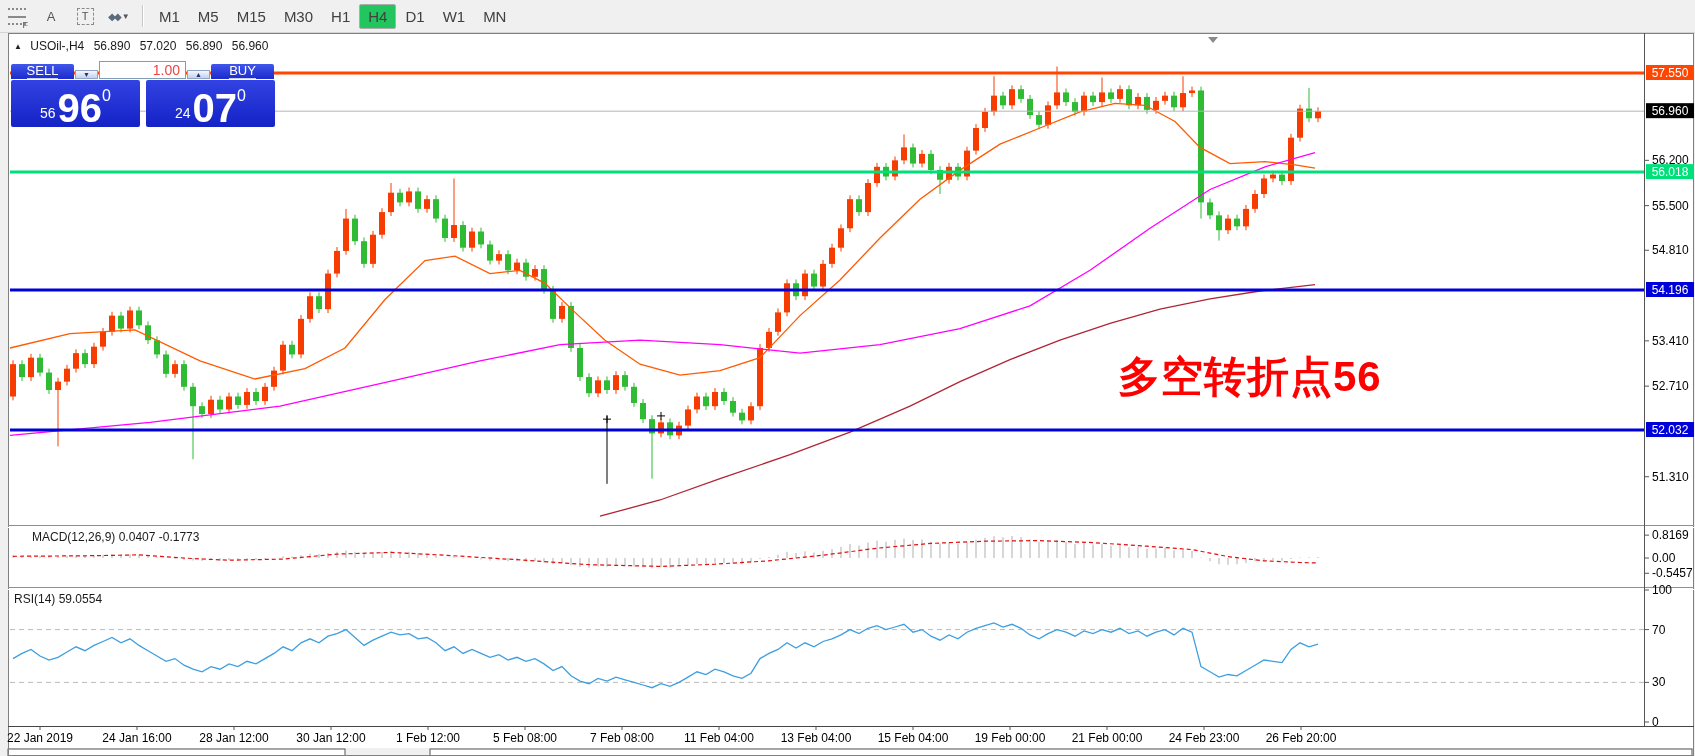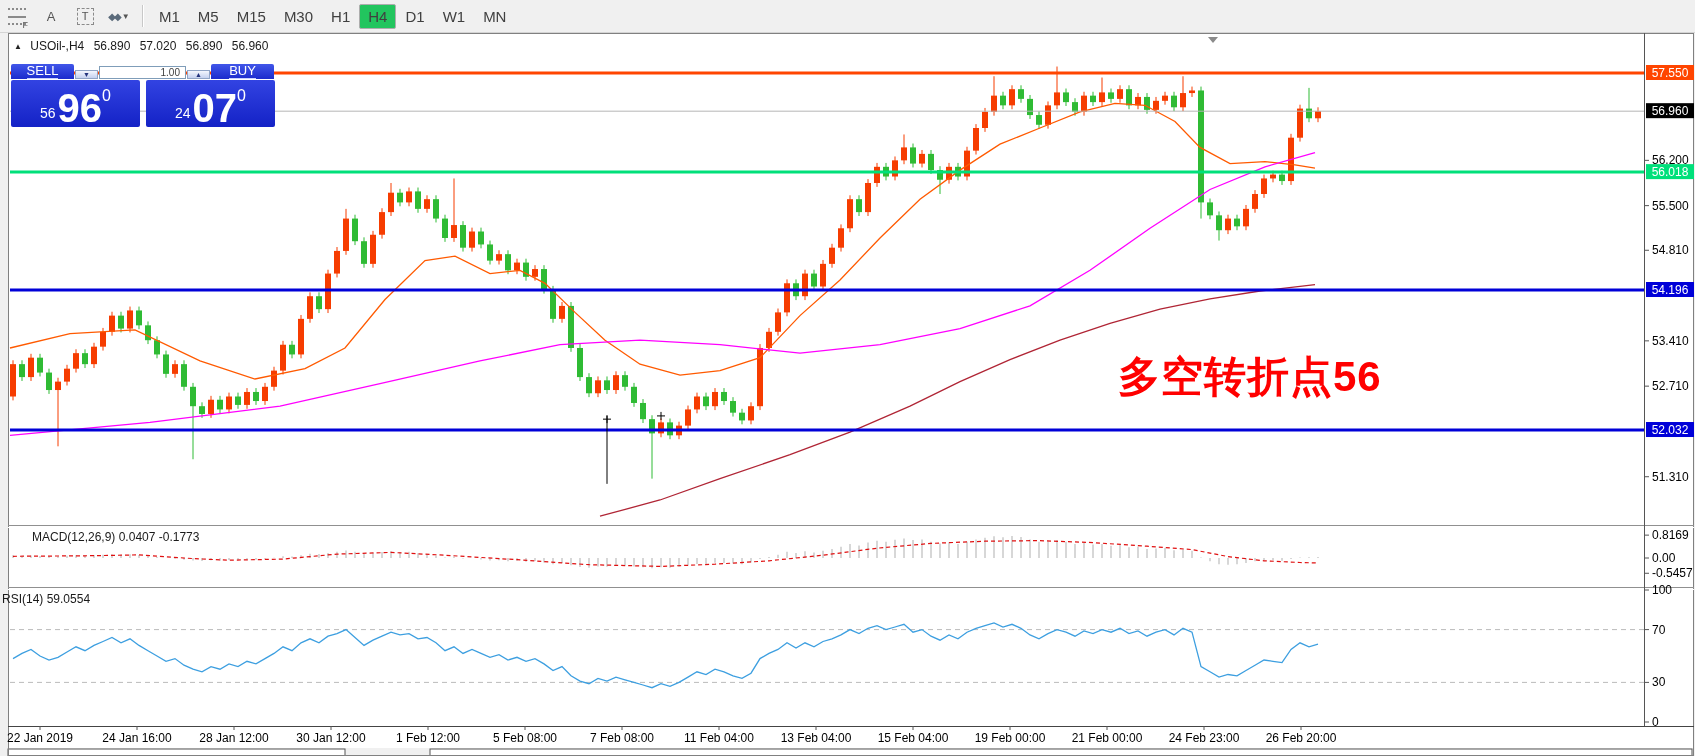--- a/index.html
+++ b/index.html
@@ -27,22 +27,22 @@
   .annotation{position:absolute;left:1118px;top:349px;font-size:42px;font-weight:700;color:#ff0000;
     z-index:4;white-space:nowrap;letter-spacing:1px}
   
   .trade-panel{position:absolute;left:11px;top:57px;width:264px;z-index:6;user-select:none}
   .tp-row1{display:flex;height:22px;align-items:flex-end}
   .btn-trade{width:63px;background:linear-gradient(#4156e9,#1b2bcd);color:#fff;font-size:13px;
     display:flex;align-items:center;justify-content:center;border-radius:2px 2px 0 0;cursor:pointer}
   .btn-trade b{font-weight:400;border-bottom:1px solid #c7d0ff;line-height:1.1}
   .spin-btn{width:21px;background:linear-gradient(#f3f6fd,#c5d1ef);border:1px solid #90a4c6;
     color:#24337c;font-size:7px;display:flex;align-items:center;justify-content:center;cursor:pointer;margin:0 1px}
-  .vol{width:80px;border:1px solid #7f9db9;text-align:right;font-size:10px;padding:0 5px 0 0;
-    font-family:"Liberation Sans",sans-serif;color:#404040}
+  .vol{width:80px;border:1px solid #7f9db9;text-align:right;font-size:14px;padding:0 5px 0 0;
+    font-family:"Liberation Sans",sans-serif;color:#ef4444}
   .tp-row2{display:flex;margin-top:1px;gap:6px}
   .price-box{flex:1;height:45px;background:linear-gradient(#3243e2,#1422c6);color:#fff;border-radius:2px;
     display:flex;align-items:flex-end;justify-content:center;padding-bottom:2px;cursor:pointer}
   .p-small{font-size:14px;margin:0 2px 4px 0}
   .p-big{font-size:40px;line-height:.82;font-weight:700}
   .p-sup{font-size:16px;margin-bottom:20px}
   svg{position:absolute;left:0;top:0;z-index:1}
   svg text{font-family:"Liberation Sans",sans-serif}
 </style>
 </head>
@@ -105,21 +105,21 @@
     </div>
     <div class="price-box">
       <span class="p-small">24</span>
       <span class="p-big">07</span>
       <span class="p-sup">0</span>
     </div>
   </div>
 </div>
 
 <div class="pane-label" style="left:32px;top:530px">MACD(12,26,9) 0.0407 -0.1773</div>
-<div class="pane-label" style="left:2px;top:592px">RSI(14) 59.0554</div>
+<div class="pane-label" style="left:14px;top:592px">RSI(14) 59.0554</div>
 <div class="annotation">多空转折点56</div>
 
 <svg id="chart" width="1695" height="756">
     <rect x="8" y="33" width="1686" height="715" fill="#ffffff"></rect>
     <rect x="8" y="748" width="1686" height="8" fill="#f0f0f0"></rect>
     <rect x="8" y="749" width="337" height="10" fill="#ffffff" stroke="#555" stroke-width="1"></rect>
     <rect x="430" y="749" width="1262" height="10" fill="#ffffff" stroke="#555" stroke-width="1"></rect>
     <rect x="8.5" y="33.5" width="1685" height="722" fill="none" stroke="#808080" stroke-width="1"></rect>
     <line x1="13" y1="360.26799999999986" x2="13" y2="400.3820000000002" stroke="#f63c00" stroke-width="1"></line>
     <rect x="10" y="364.15000000000003" width="6" height="32.349999999999966" fill="#f63c00"></rect>

